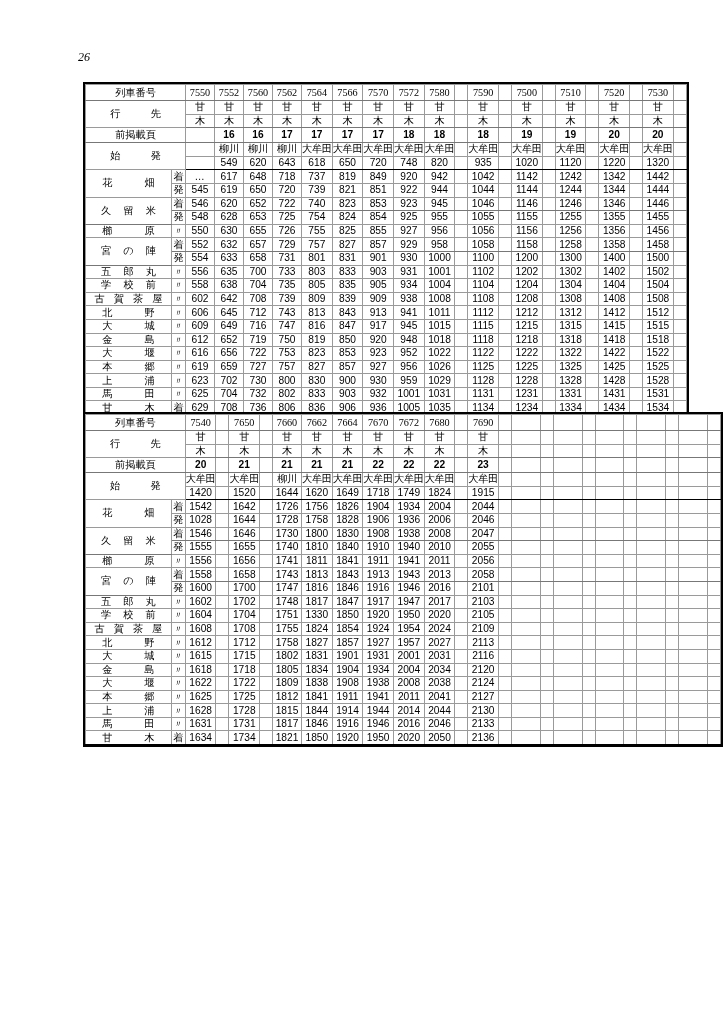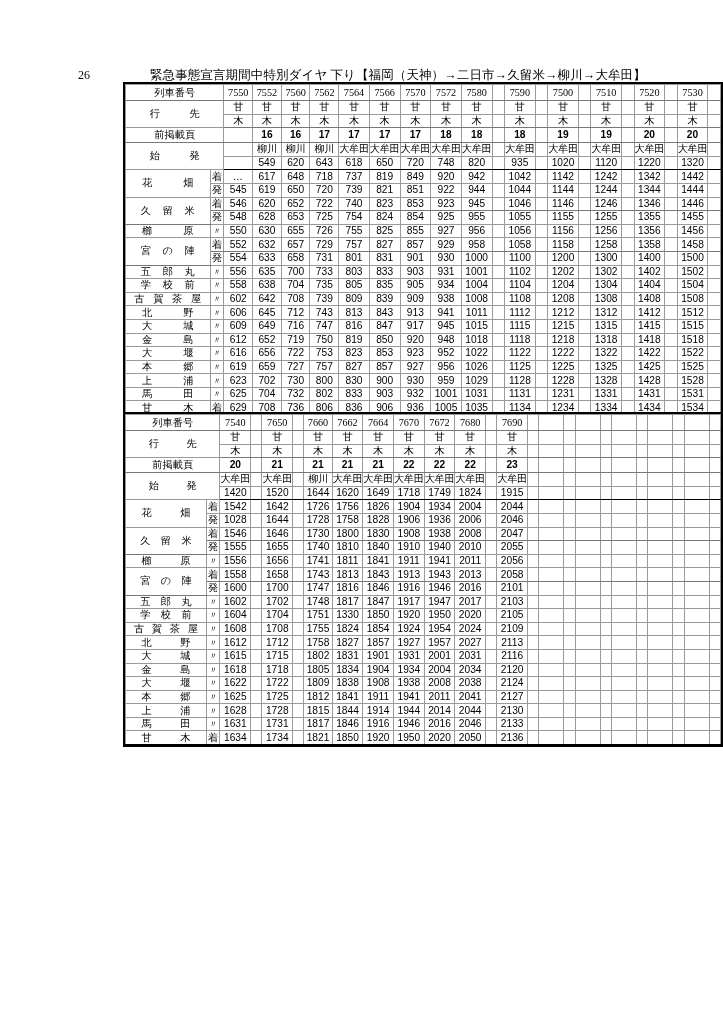--- a/index.html
+++ b/index.html
@@ -13,23 +13,24 @@
     position: relative;
     font-family: "Liberation Serif", "DejaVu Serif", serif;
     color: #000000;
     overflow: hidden;
   }
 
   
   .page-head {
     position: absolute;
     left: 0;
-    top: 66px;
+    top: 48px;
     width: 708px;
     height: 20px;
+    font-style: italic;
   }
   .page-number {
     position: absolute;
     left: 78px;
     top: 0;
     font-size: 12px;
     line-height: 18px;
   }
   .page-title {
     position: absolute;
@@ -41,21 +42,20 @@
     white-space: nowrap;
   }
 
   
   .tt-wrap {
     position: absolute;
     left: 83px;
     border: 2.2px solid #000;
     background: #7f1d1d;
     box-sizing: content-box;
-    margin-left: 40px;
   }
   #table1-wrap { top: 82px; }
   #table2-wrap { top: 412px; }
 
   table.tt {
     border-collapse: collapse;
     table-layout: fixed;
     font-family: "Liberation Sans", "DejaVu Sans", sans-serif;
     background: #fff;
   }
@@ -130,21 +130,20 @@
     font-size: 11.5px;
   }
   td.blank { }
   td.dots { letter-spacing: 1px; font-size: 9px; }
 </style>
 </head>
 <body>
 
 <div class="page-head">
   <div class="page-number">26</div>
-  <div class="page-title">緊急事態宣言期間中特別ダイヤ 下り【福岡（天神）→二日市→久留米→柳川→大牟田】</div>
 </div>
 
 <div class="tt-wrap" id="table1-wrap">
   <table class="tt" id="table1">
       <colgroup>
         <col style="width: 86px;">
         <col style="width: 13px;">
         <col style="width: 29px;">
         <col style="width: 29px;">
         <col style="width: 29px;">

